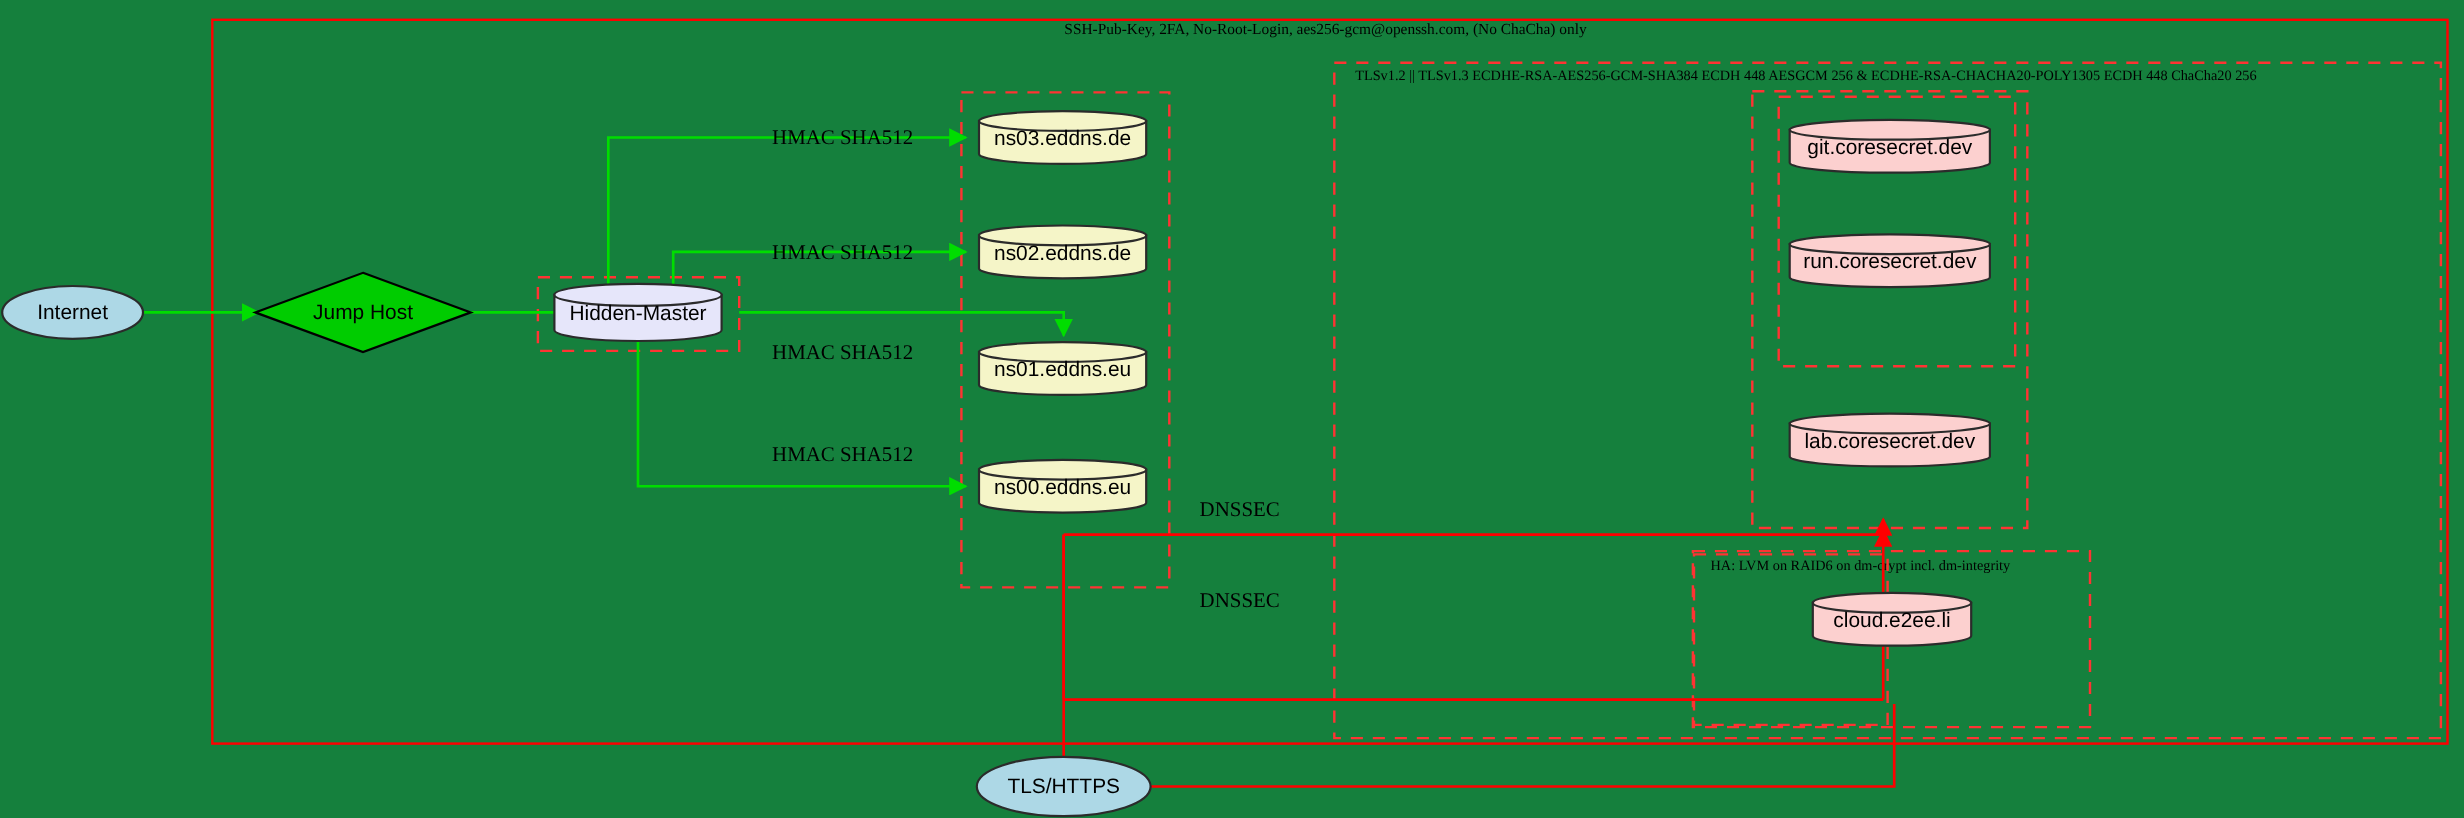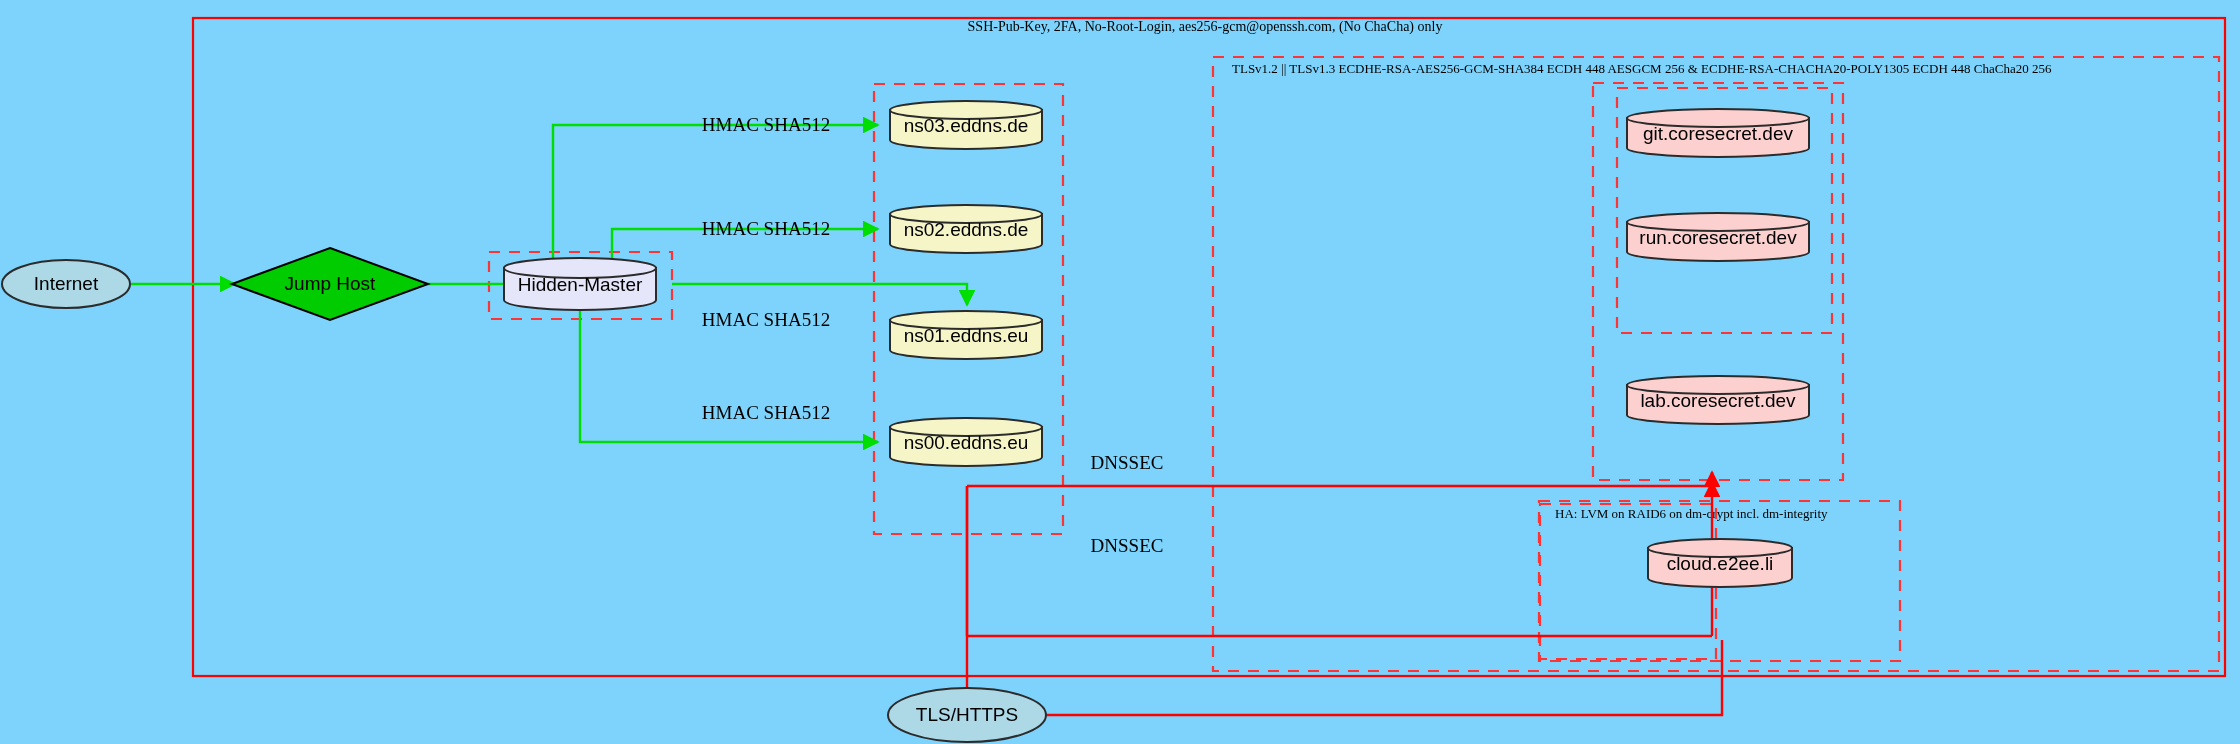--- a/index.html
+++ b/index.html
@@ -7,21 +7,21 @@
     padding: 0;
     background: #ffffff;
   }
   body {
     font-family: "Liberation Sans", sans-serif;
   }
   #stage {
     position: relative;
     width: 2240px;
     height: 744px;
-    background: #7dd3fc;
+    background: #15803d;
     overflow: hidden;
   }
   svg#diagram {
     position: absolute;
     left: 0;
     top: 0;
     width: 2240px;
     height: 744px;
   }
   .node-label {

